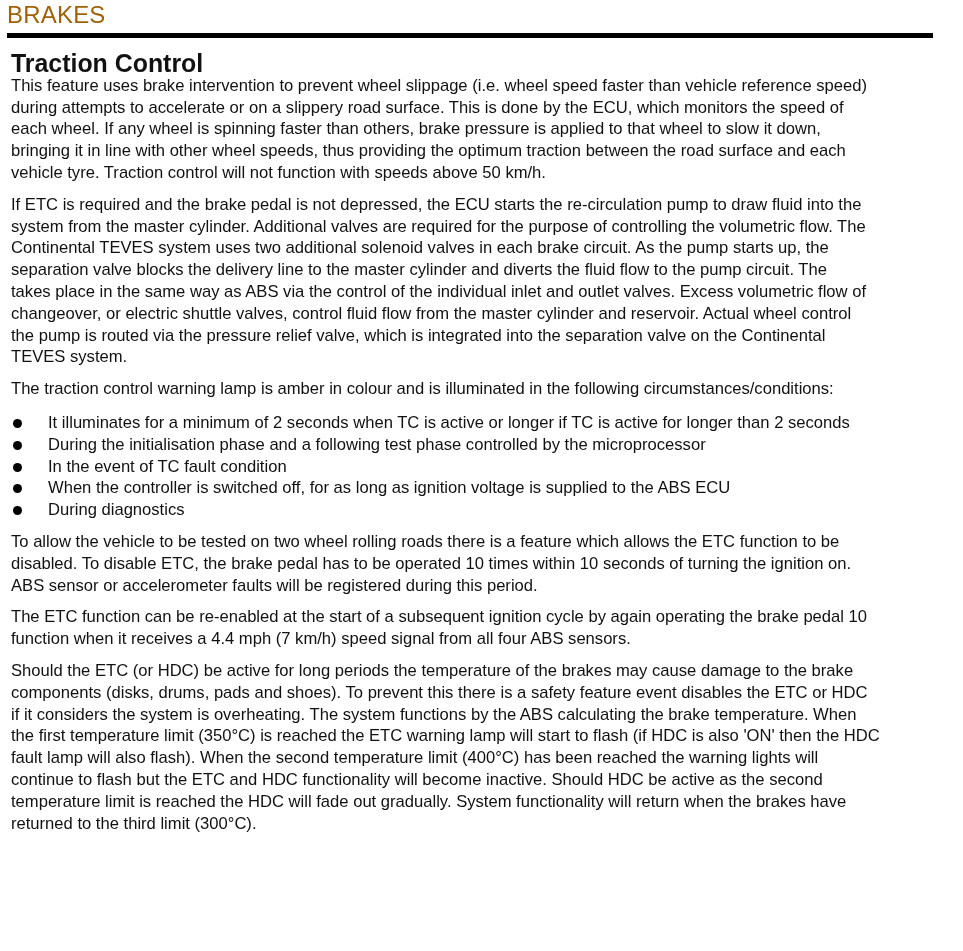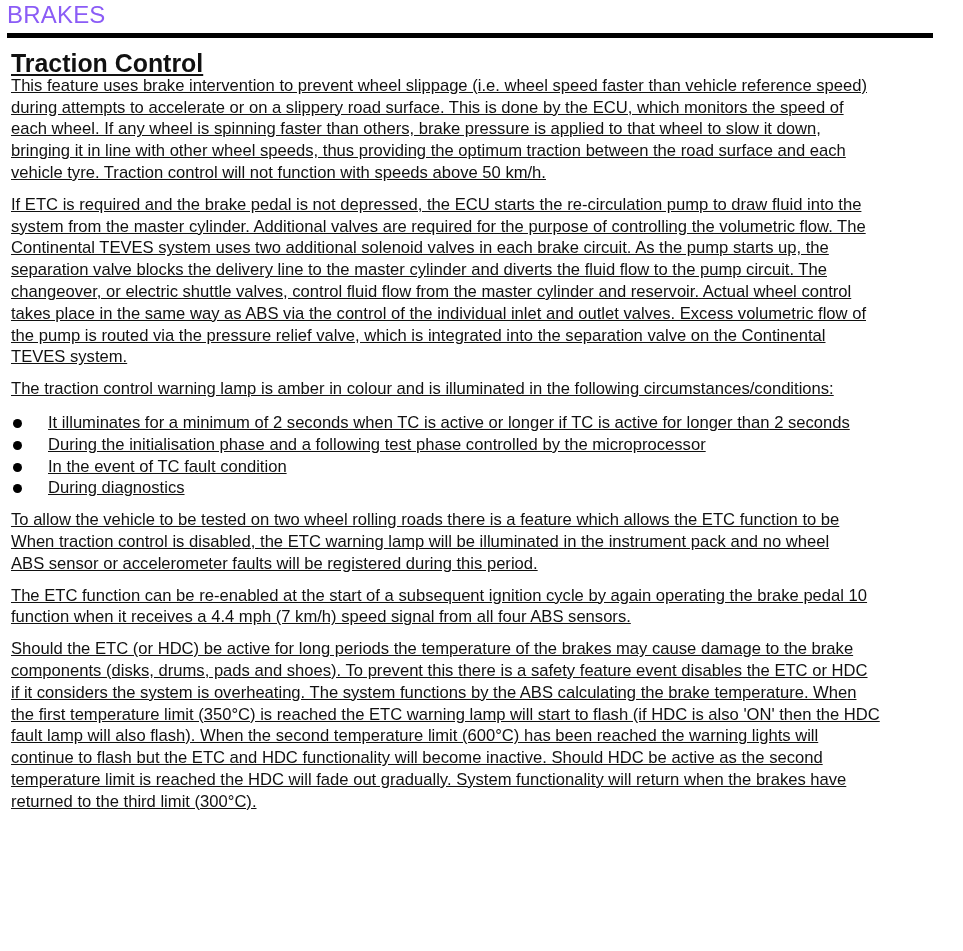--- a/index.html
+++ b/index.html
@@ -15,38 +15,37 @@
       font-family: "Liberation Sans", sans-serif;
       color: #111111;
     }
     .header-title {
       position: absolute;
       left: 7px;
       top: 1px;
       font-size: 24px;
       line-height: 28px;
       letter-spacing: 0.2px;
-      color: #8b5cf6;
+      color: #a16207;
     }
     .header-rule {
       position: absolute;
       left: 7px;
       top: 33px;
       width: 926px;
       height: 5px;
       background: #000000;
     }
     .content {
       position: absolute;
       left: 11px;
       top: 53px;
       width: 945px;
       font-size: 16.6px;
       line-height: 21.8px;
-      text-decoration: underline;
     }
     .section-heading {
       font-weight: bold;
       margin: 0;
       line-height: 21.8px;
     }
     .para {
       margin: 0 0 10px 0;
       white-space: nowrap;
     }
@@ -87,51 +86,52 @@
     <span class="line">each wheel. If any wheel is spinning faster than others, brake pressure is applied to that wheel to slow it down,</span>
     <span class="line">bringing it in line with other wheel speeds, thus  providing the optimum traction between the road surface and each</span>
     <span class="line">vehicle tyre. Traction control will not function with speeds above 50 km/h.</span>
   </p>
 
   <p class="para">
     <span class="line">If ETC is required and the brake pedal is not depressed, the ECU starts the re-circulation pump to draw fluid into the</span>
     <span class="line">system from the master cylinder. Additional valves are required for the purpose of controlling the volumetric flow. The</span>
     <span class="line">Continental TEVES system uses two additional solenoid valves in each brake circuit. As the pump starts up, the</span>
     <span class="line">separation valve blocks the delivery line to the master cylinder and diverts the fluid flow to the pump circuit. The</span>
+    <span class="line">takes place in the same way as ABS via the control of the individual inlet and outlet valves. Excess volumetric flow of</span>
     <span class="line">changeover, or electric shuttle valves, control fluid flow from the master cylinder and reservoir. Actual wheel control</span>
-    <span class="line">takes place in the same way as ABS via the control of the individual inlet and outlet valves. Excess volumetric flow of</span>
     <span class="line">the pump is routed via the pressure relief valve, which is integrated into the separation valve on the Continental</span>
     <span class="line">TEVES system.</span>
   </p>
 
   <p class="para" style="margin-bottom:12px">
     <span class="line">The traction control warning lamp is amber in colour and is illuminated in the following circumstances/conditions:</span>
   </p>
 
   <ul class="bullet-list">
     <li class="bullet-item"><span class="bullet-dot"></span><span>It illuminates for a minimum of 2 seconds when TC is active or longer if TC  is active for longer than 2 seconds</span></li>
     <li class="bullet-item"><span class="bullet-dot"></span><span>During the initialisation phase and a following test phase controlled by the microprocessor</span></li>
     <li class="bullet-item"><span class="bullet-dot"></span><span>In the event of  TC fault condition</span></li>
+    <li class="bullet-item"><span class="bullet-dot"></span><span>When the controller is switched off, for as long as ignition voltage is supplied to the ABS ECU</span></li>
     <li class="bullet-item"><span class="bullet-dot"></span><span>During diagnostics</span></li>
   </ul>
 
   <p class="para">
     <span class="line">To allow the vehicle to be tested on two wheel rolling roads there is a feature which allows the ETC function to be</span>
-    <span class="line">When traction control is disabled, the ETC warning lamp will be illuminated in the instrument pack and no wheel</span>
+    <span class="line">disabled. To disable ETC, the brake pedal has to be operated 10 times within 10 seconds of turning the ignition on.</span>
     <span class="line">ABS sensor or accelerometer faults will be registered during this period.</span>
   </p>
 
   <p class="para">
     <span class="line">The ETC function can be re-enabled at the start of a subsequent ignition cycle by again operating the brake pedal 10</span>
     <span class="line">function when it receives a 4.4 mph (7 km/h) speed signal from all four ABS sensors.</span>
   </p>
 
   <p class="para">
     <span class="line">Should the ETC (or HDC) be active for long periods the temperature of the brakes may cause damage to the brake</span>
     <span class="line">components (disks, drums, pads and shoes). To prevent this there is a safety feature event disables the ETC or HDC</span>
     <span class="line">if it considers the system is overheating. The system functions by the ABS calculating the brake temperature. When</span>
     <span class="line">the first temperature limit (350°C) is reached the ETC warning lamp will start to flash (if HDC is also 'ON' then the HDC</span>
-    <span class="line">fault lamp will also flash). When the second temperature limit (600°C) has been reached the warning lights will</span>
+    <span class="line">fault lamp will also flash). When the second temperature limit (400°C) has been reached the warning lights will</span>
     <span class="line">continue to flash but the ETC and HDC functionality will become inactive. Should HDC be active as the second</span>
     <span class="line">temperature limit is reached the HDC will fade out gradually. System functionality will return when the brakes have</span>
     <span class="line">returned to the third limit (300°C).</span>
   </p>
 </div>
 
 </body></html>

